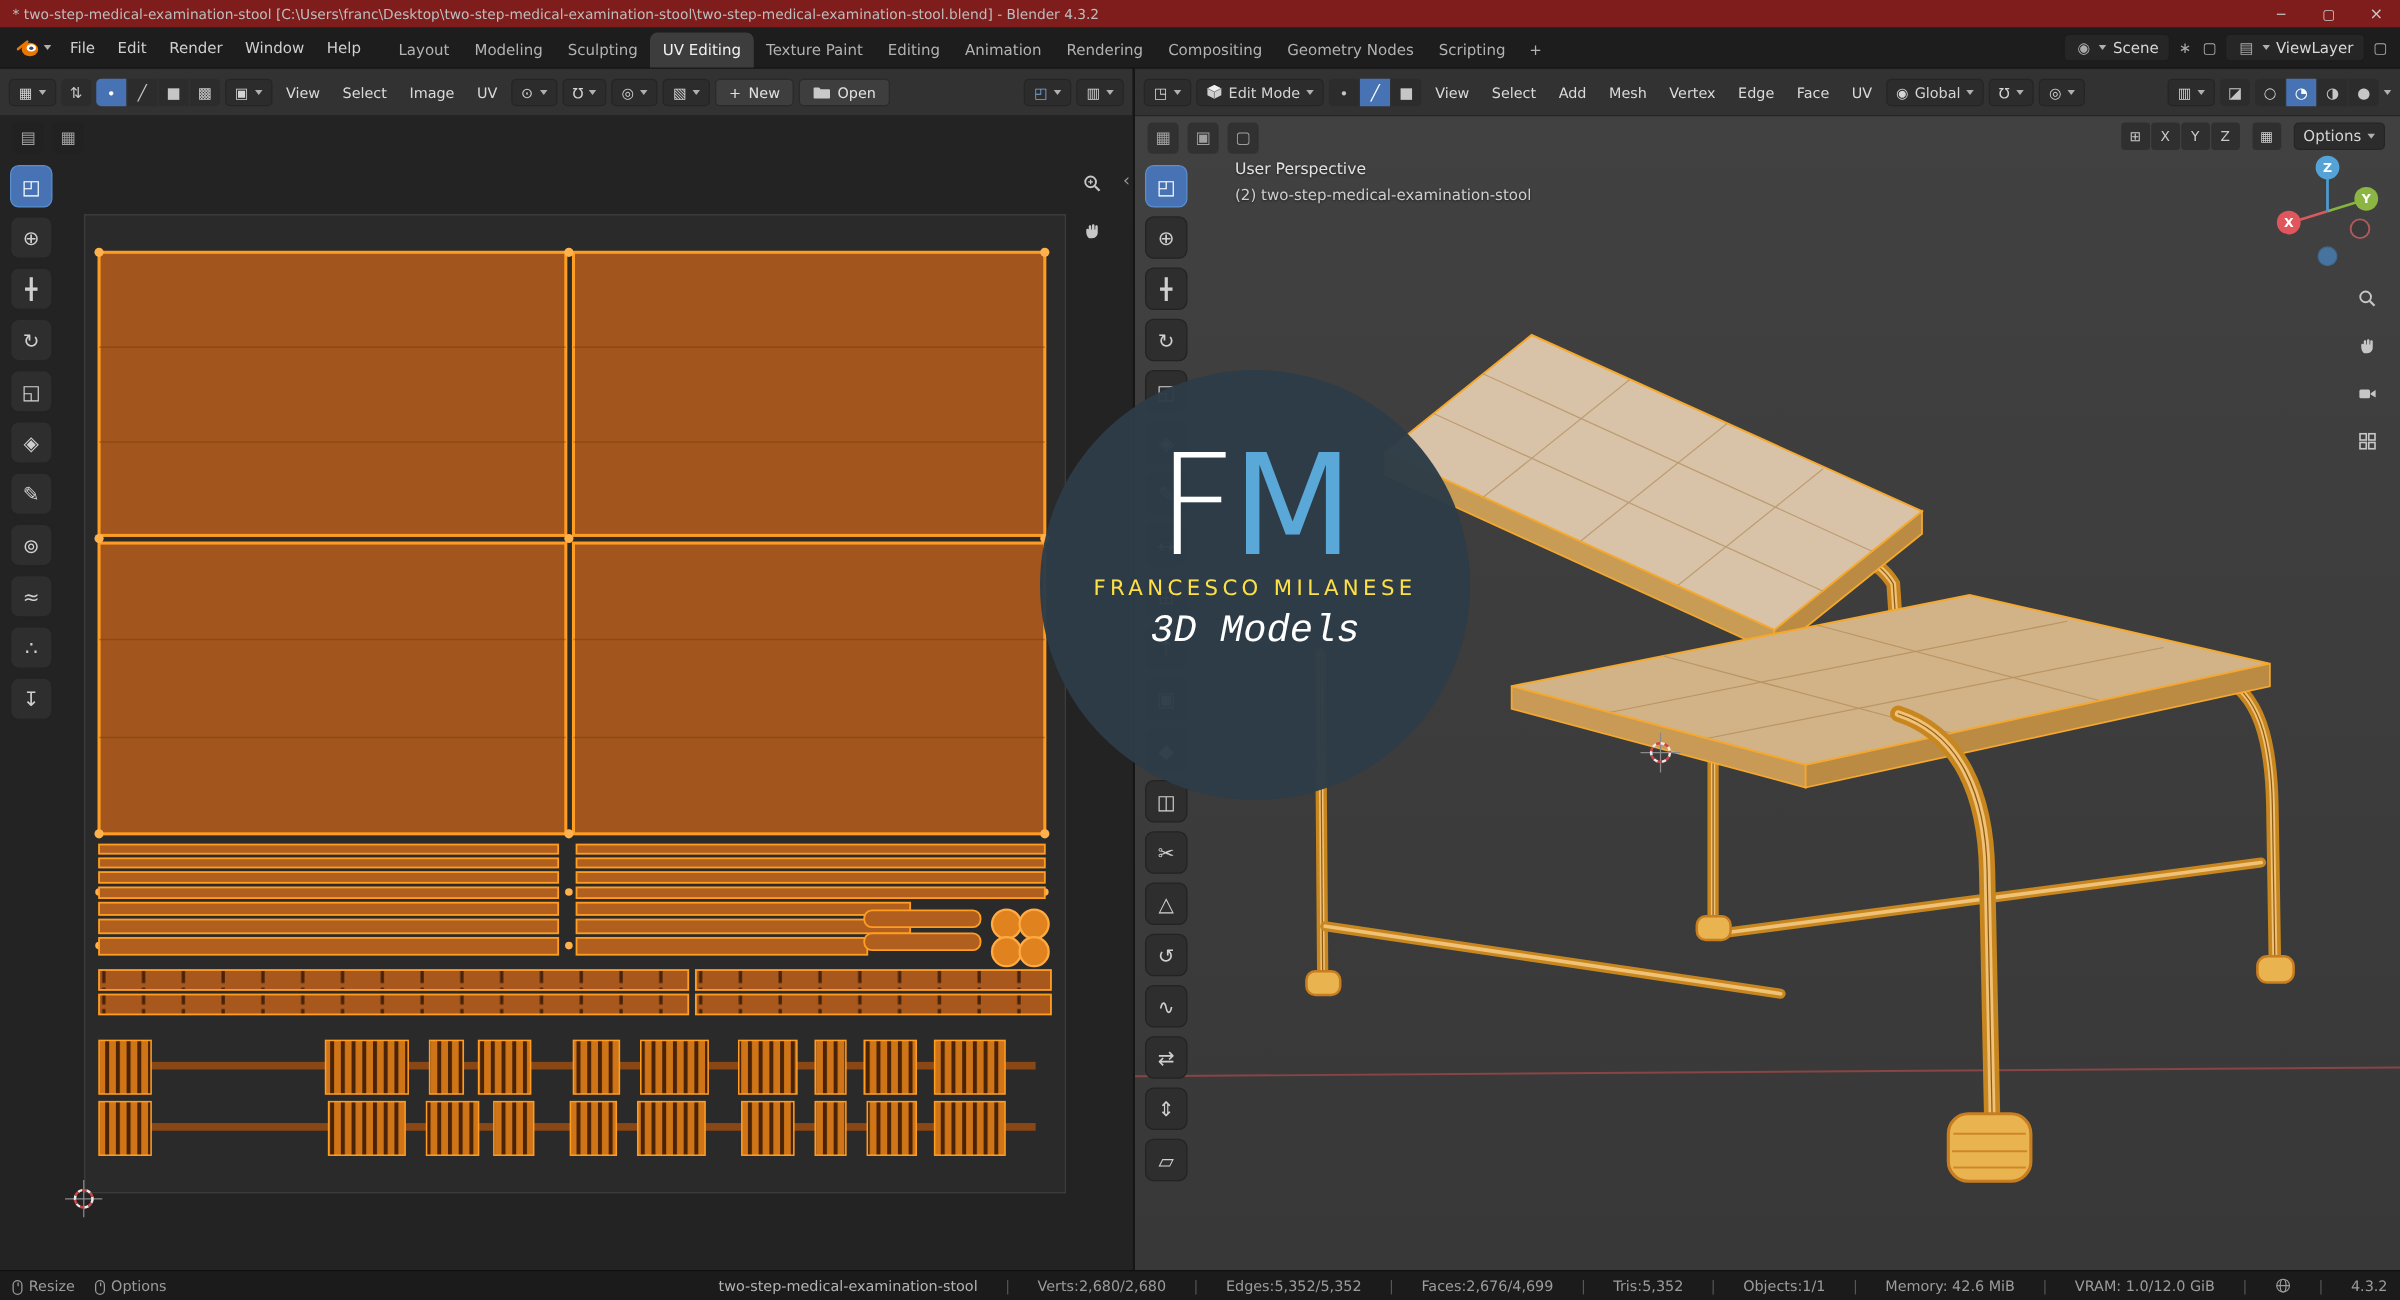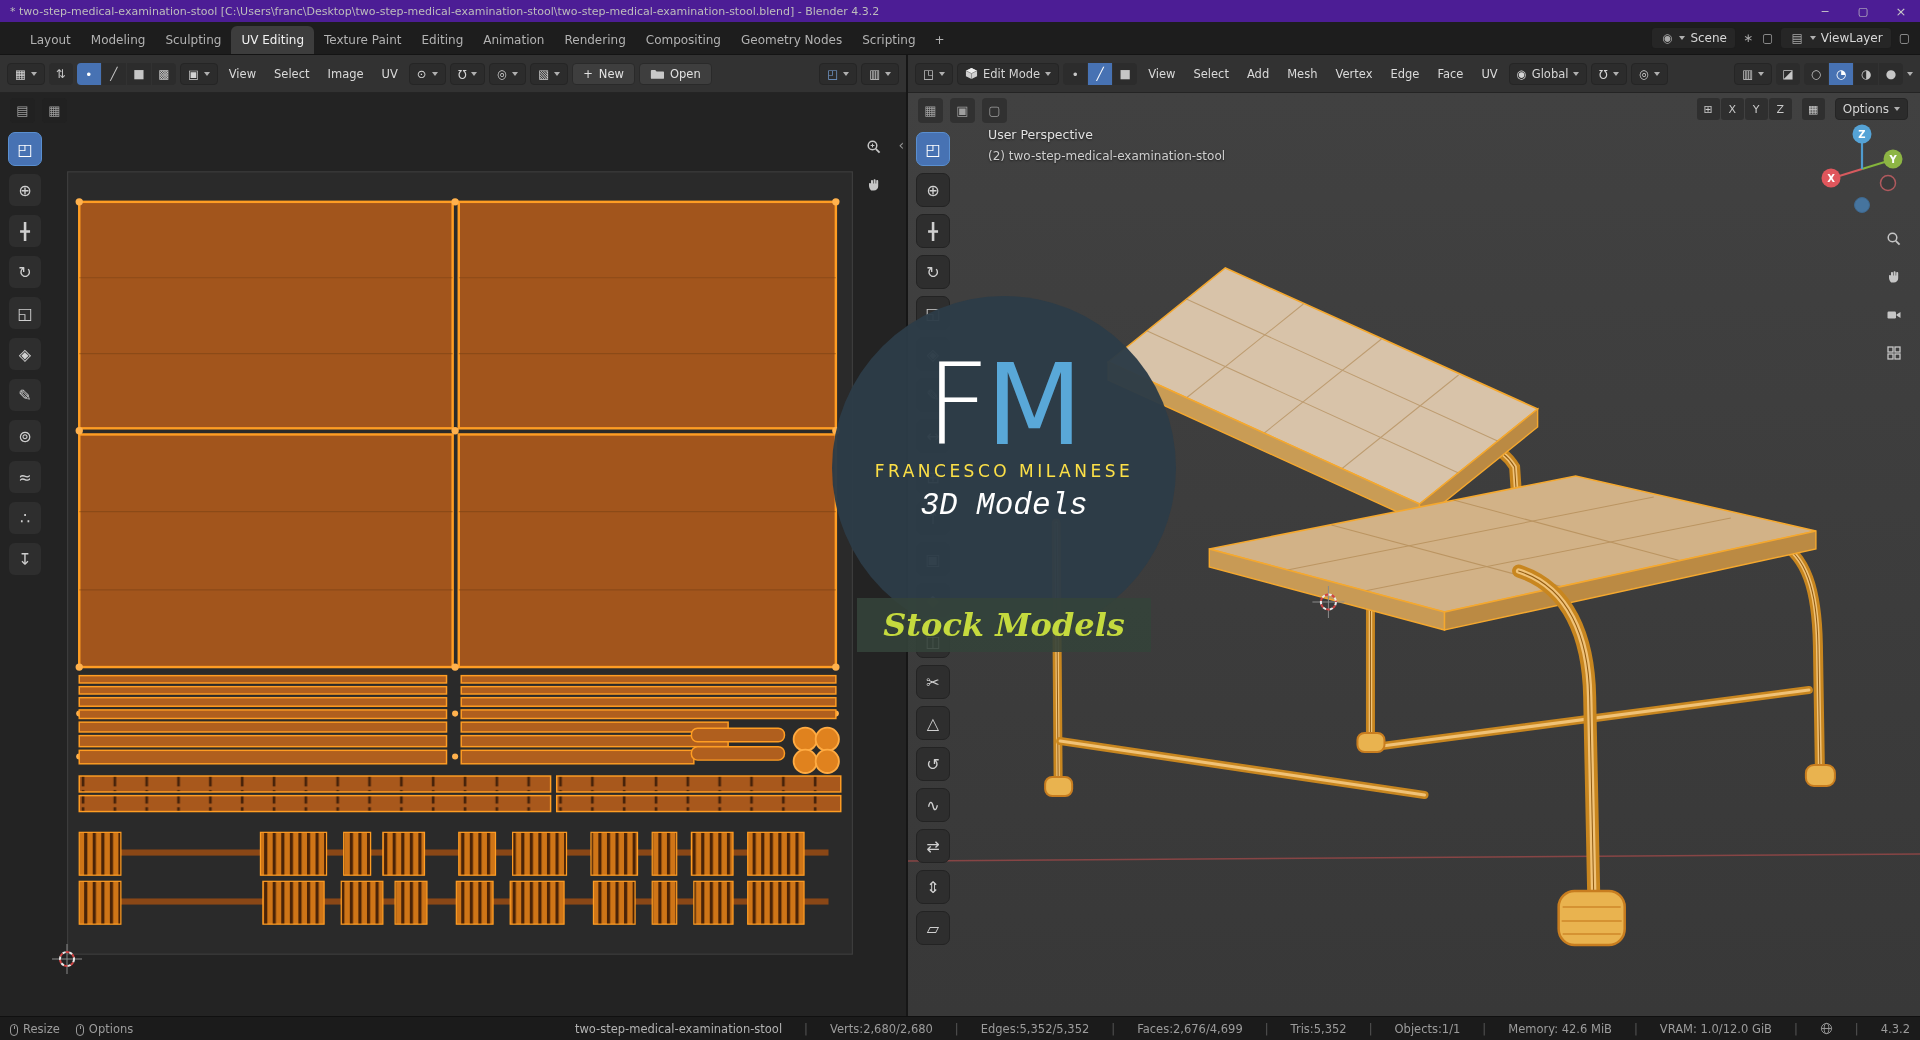--- a/index.html
+++ b/index.html
@@ -1,21 +1,21 @@
 <!DOCTYPE html>
 <html><head>
 <meta charset="utf-8">
 <style>
   *{box-sizing:border-box;margin:0;padding:0}
   html,body{width:1920px;height:1040px;overflow:hidden;background:#111}
   body{font-family:"DejaVu Sans",sans-serif;font-size:12px;color:#d4d4d4}
   .app{position:relative;width:1920px;height:1040px;background:#2a2a2a;overflow:hidden}
 
   
-  .titlebar{display:flex;align-items:center;height:22px;background:#4c1d95;padding-left:10px;color:#bdbdbd;font-size:11px}
+  .titlebar{display:flex;align-items:center;height:22px;background:#7f1d1d;padding-left:10px;color:#bdbdbd;font-size:11px}
   .win-btns{margin-left:auto;display:flex;height:100%}
   .win-btn{width:38px;height:100%;display:flex;align-items:center;justify-content:center;color:#c9c9c9;font-size:11px}
   .win-btn.close{font-size:13px}
 
   
   .menubar{display:flex;align-items:flex-end;height:33px;background:#1d1d1d;padding:0 8px;border-bottom:1px solid #141414}
   .menubar-left{display:flex;align-items:center;height:100%;gap:2px}
   .blender-logo{display:flex;align-items:center;gap:3px;padding:0 5px}
   .menu-item{padding:4px 8px;border-radius:4px;color:#cfcfcf}
   .ws-tabs{display:flex;align-items:flex-end;margin-left:12px;height:100%}
@@ -102,20 +102,36 @@
   <div class="titlebar">
     <span>* two-step-medical-examination-stool [C:\Users\franc\Desktop\two-step-medical-examination-stool\two-step-medical-examination-stool.blend] - Blender 4.3.2</span>
     <div class="win-btns">
       <span class="win-btn">─</span>
       <span class="win-btn">▢</span>
       <span class="win-btn close">×</span>
     </div>
   </div>
 
   <div class="menubar">
+    <div class="menubar-left">
+      <span class="blender-logo">
+        <svg width="19" height="15" viewBox="0 0 26 20">
+            <path d="M2 11 12 3" stroke="#ea7600" stroke-width="3" stroke-linecap="round" fill="none"></path>
+            <ellipse cx="15" cy="11.5" rx="9" ry="7.5" fill="#ea7600"></ellipse>
+            <ellipse cx="16.5" cy="9.8" rx="5.2" ry="4" fill="#fff"></ellipse>
+            <ellipse cx="16.5" cy="10.2" rx="2.3" ry="1.9" fill="#2a4f70"></ellipse>
+          </svg>
+        <span class="chev"></span>
+      </span>
+      <span class="menu-item">File</span>
+      <span class="menu-item">Edit</span>
+      <span class="menu-item">Render</span>
+      <span class="menu-item">Window</span>
+      <span class="menu-item">Help</span>
+    </div>
 
     <div class="ws-tabs">
       <span class="ws-tab">Layout</span>
       <span class="ws-tab">Modeling</span>
       <span class="ws-tab">Sculpting</span>
       <span class="ws-tab active">UV Editing</span>
       <span class="ws-tab">Texture Paint</span>
       <span class="ws-tab">Editing</span>
       <span class="ws-tab">Animation</span>
       <span class="ws-tab">Rendering</span>
@@ -575,23 +591,20 @@
   </div>
 
   <div class="wm-circle">
     <div class="wm-fm">
       <span class="wm-f">F</span>
       <span class="wm-m">M</span>
     </div>
     <div class="wm-name">FRANCESCO MILANESE</div>
     <div class="wm-sub">3D Models</div>
   </div>
-  <div class="wm-banner">
-    <span>Stock Models</span>
-  </div>
 
   <div class="statusbar">
     <div class="sb-left">
       <span class="sb-hint">
         <span class="mouse"></span>
         <span>Resize</span>
       </span>
       <span class="sb-hint">
         <span class="mouse"></span>
         <span>Options</span>

